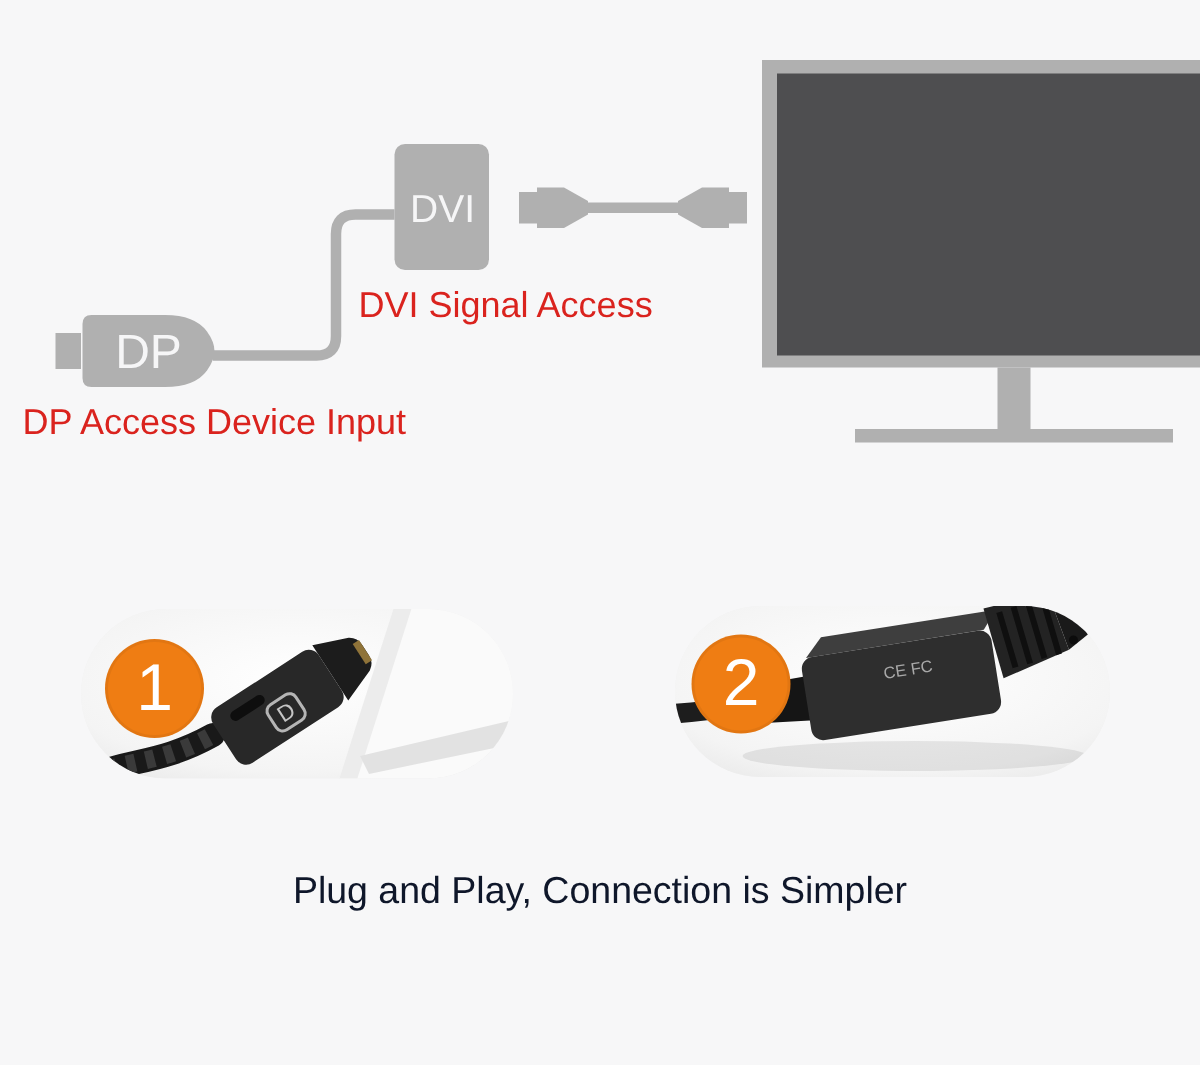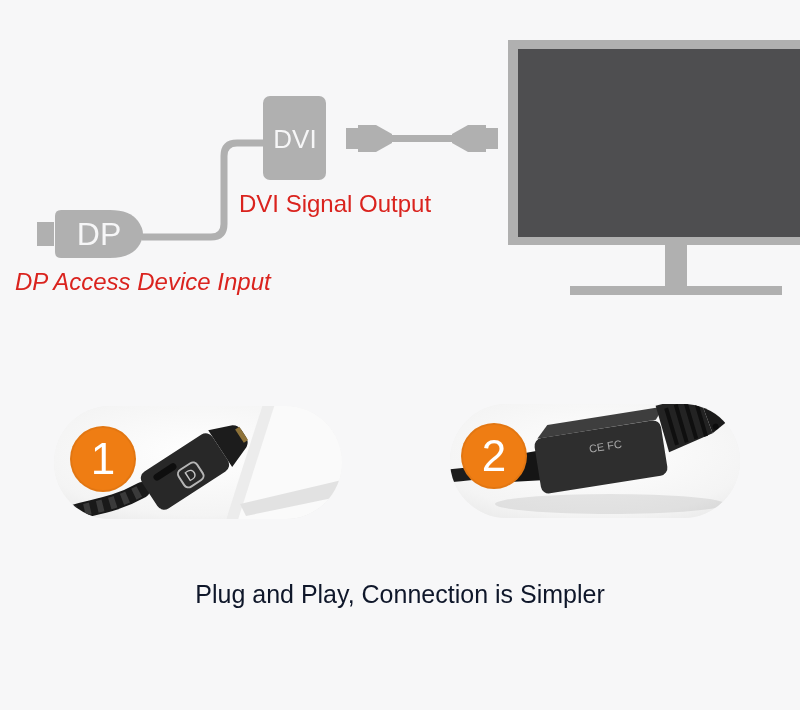--- a/index.html
+++ b/index.html
@@ -10,21 +10,21 @@
   }
   .abs { position:absolute; }
   svg text { font-family:"Liberation Sans", sans-serif; }
 
   
   .red-label {
     position:absolute; color:#da231e; font-size:24px; line-height:1.1;
     white-space:nowrap;
   }
   #label-dvi-output { left:239px; top:191px; }
-  #label-dp-input  { left:15px;  top:269px;font-style:italic; }
+  #label-dp-input  { left:15px;  top:269px; }
 
   
   .photo {
     position:absolute; overflow:hidden; background:#f1f1f1;
   }
   #photo-step-1 { left:54px;  top:406px; width:288px; height:113px; border-radius:57px; }
   #photo-step-2 { left:450px; top:404px; width:290px; height:114px; border-radius:58px; }
   .photo svg { position:absolute; left:0; top:0; width:100%; height:100%; }
 
   .badge {
@@ -72,21 +72,21 @@
     </g>
 
     <g>
       <rect x="508" y="40" width="312" height="205" fill="#b0b0b0"></rect>
       <rect x="518" y="49" width="302" height="188" fill="#4e4e50"></rect>
       <rect x="665" y="245" width="22" height="42" fill="#b0b0b0"></rect>
       <rect x="570" y="286" width="212" height="9" fill="#b0b0b0"></rect>
     </g>
   </svg>
 
-  <div id="label-dvi-output" class="red-label">DVI Signal Output</div>
+  <div id="label-dvi-output" class="red-label">DVI Signal Access</div>
   <div id="label-dp-input" class="red-label">DP Access Device Input</div>
 
   <div id="photo-step-1" class="photo">
     <svg viewBox="0 0 288 113" preserveAspectRatio="none">
       <defs>
         <radialGradient id="p1bg" cx="50%" cy="42%" r="78%">
           <stop offset="0" stop-color="#ffffff"></stop>
           <stop offset="0.7" stop-color="#f4f4f4"></stop>
           <stop offset="1" stop-color="#e5e5e5"></stop>
         </radialGradient>

